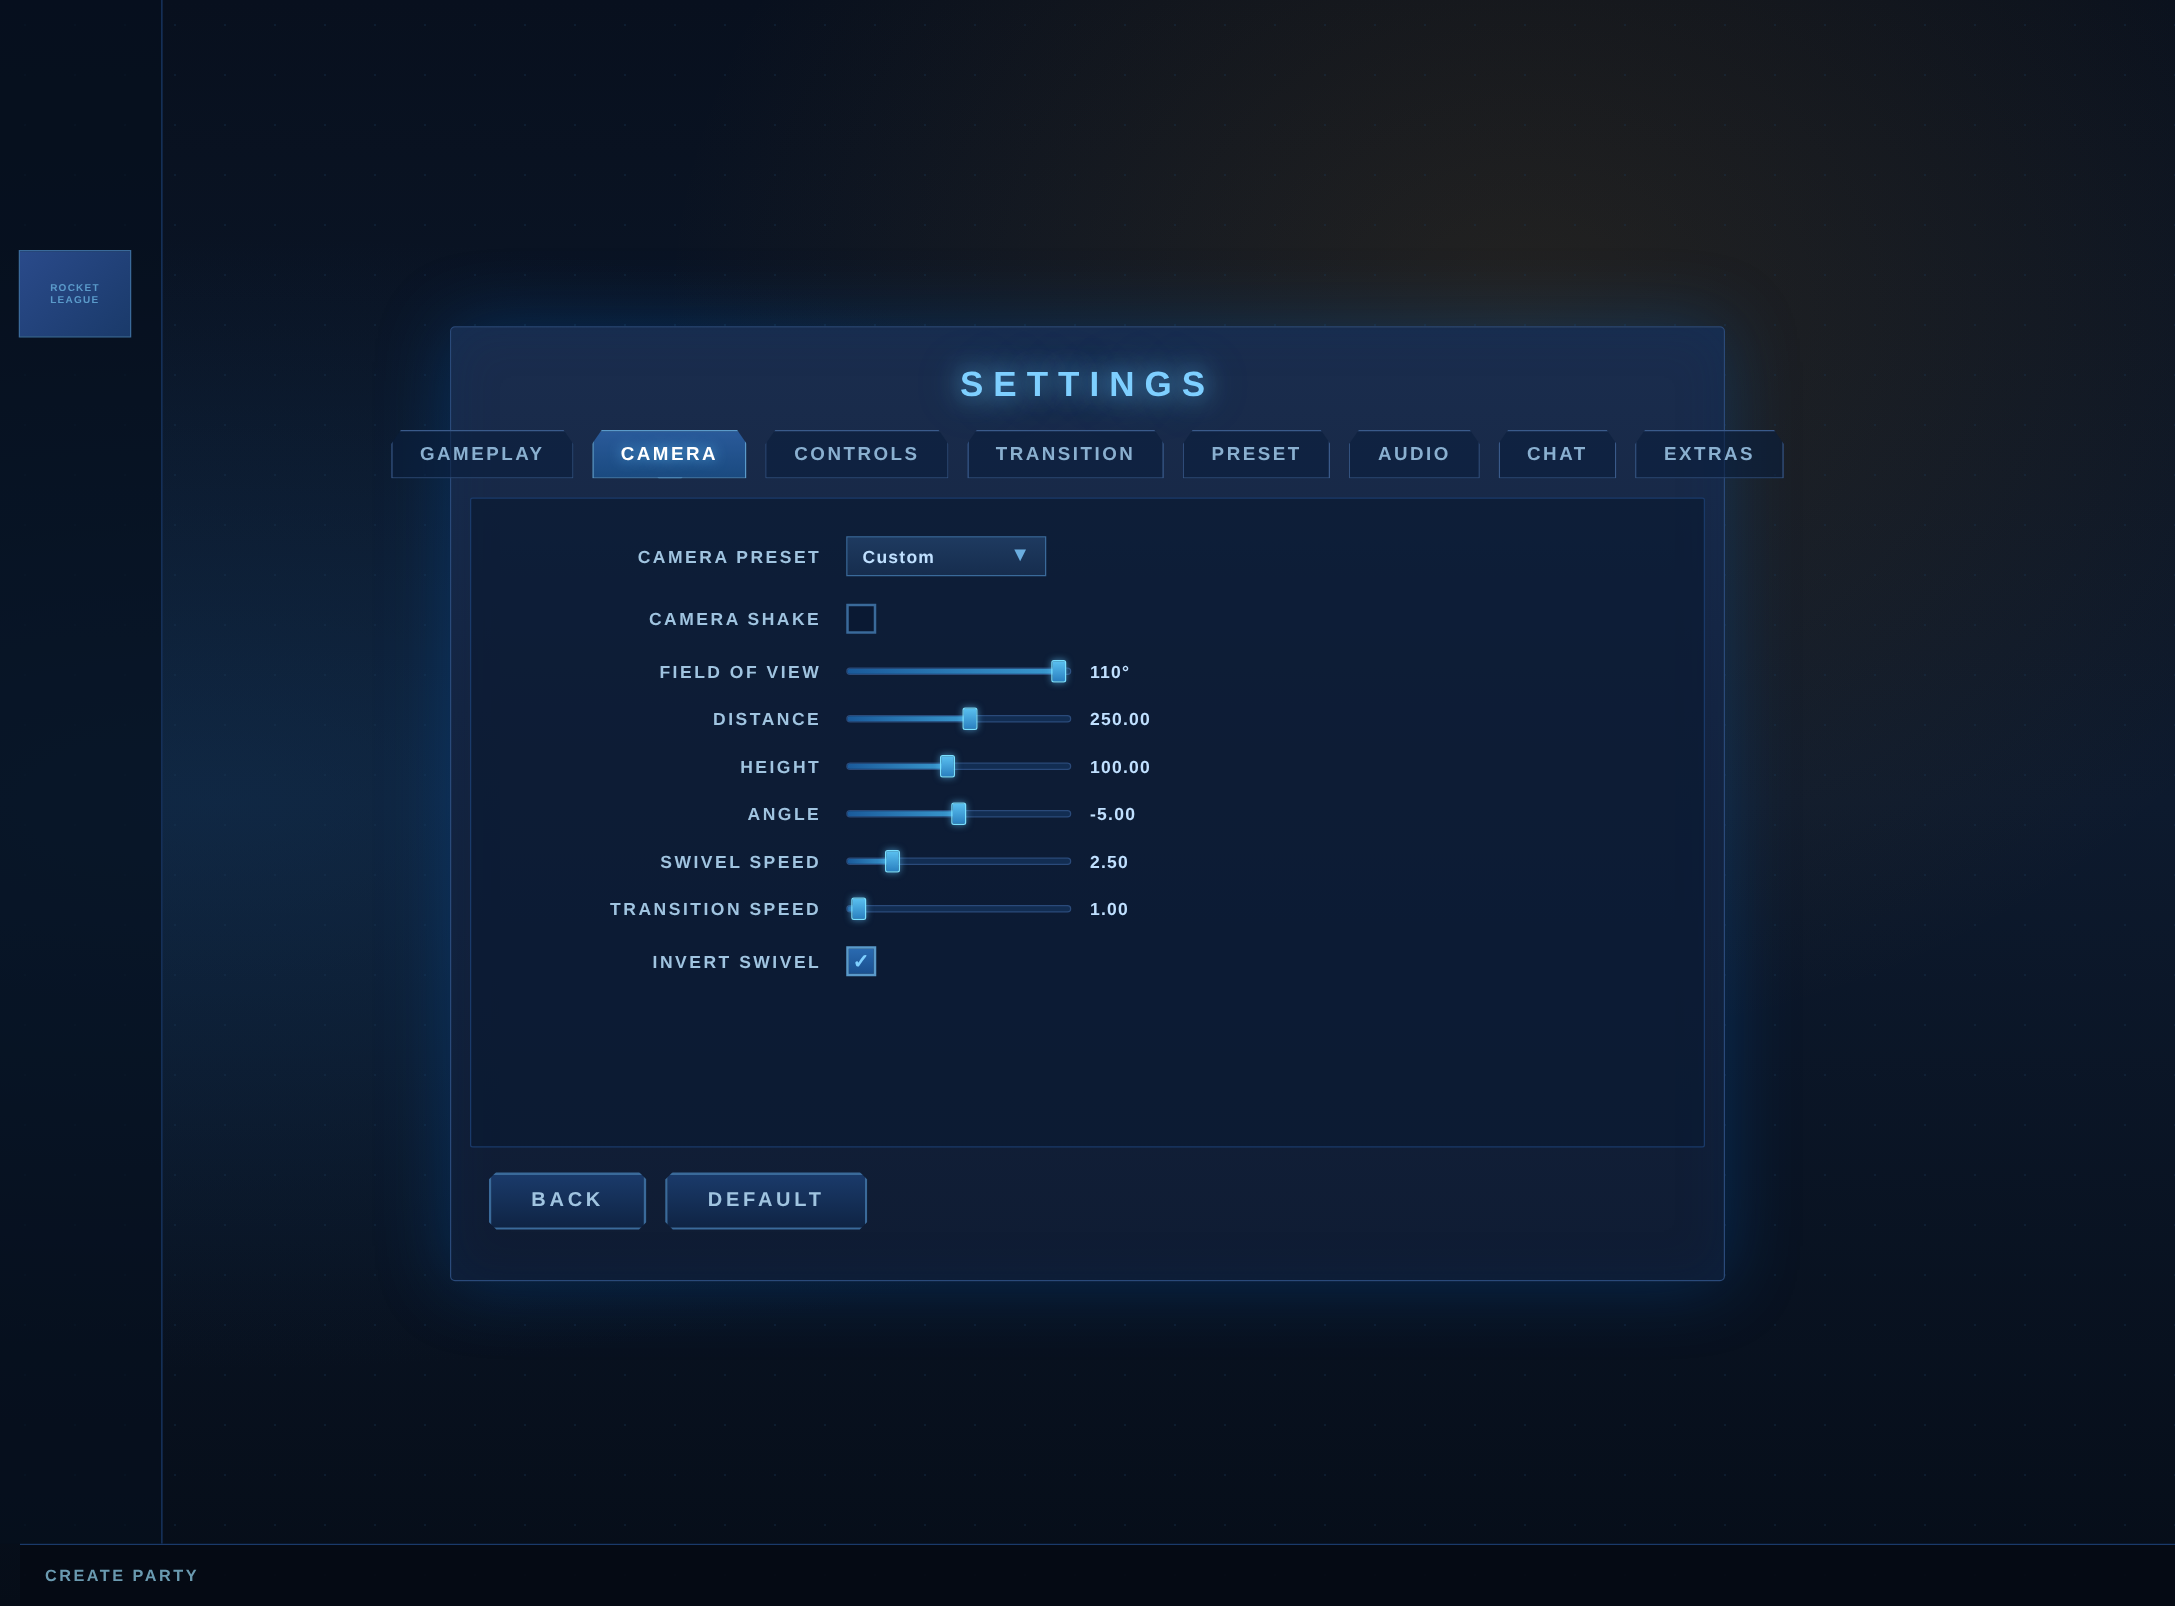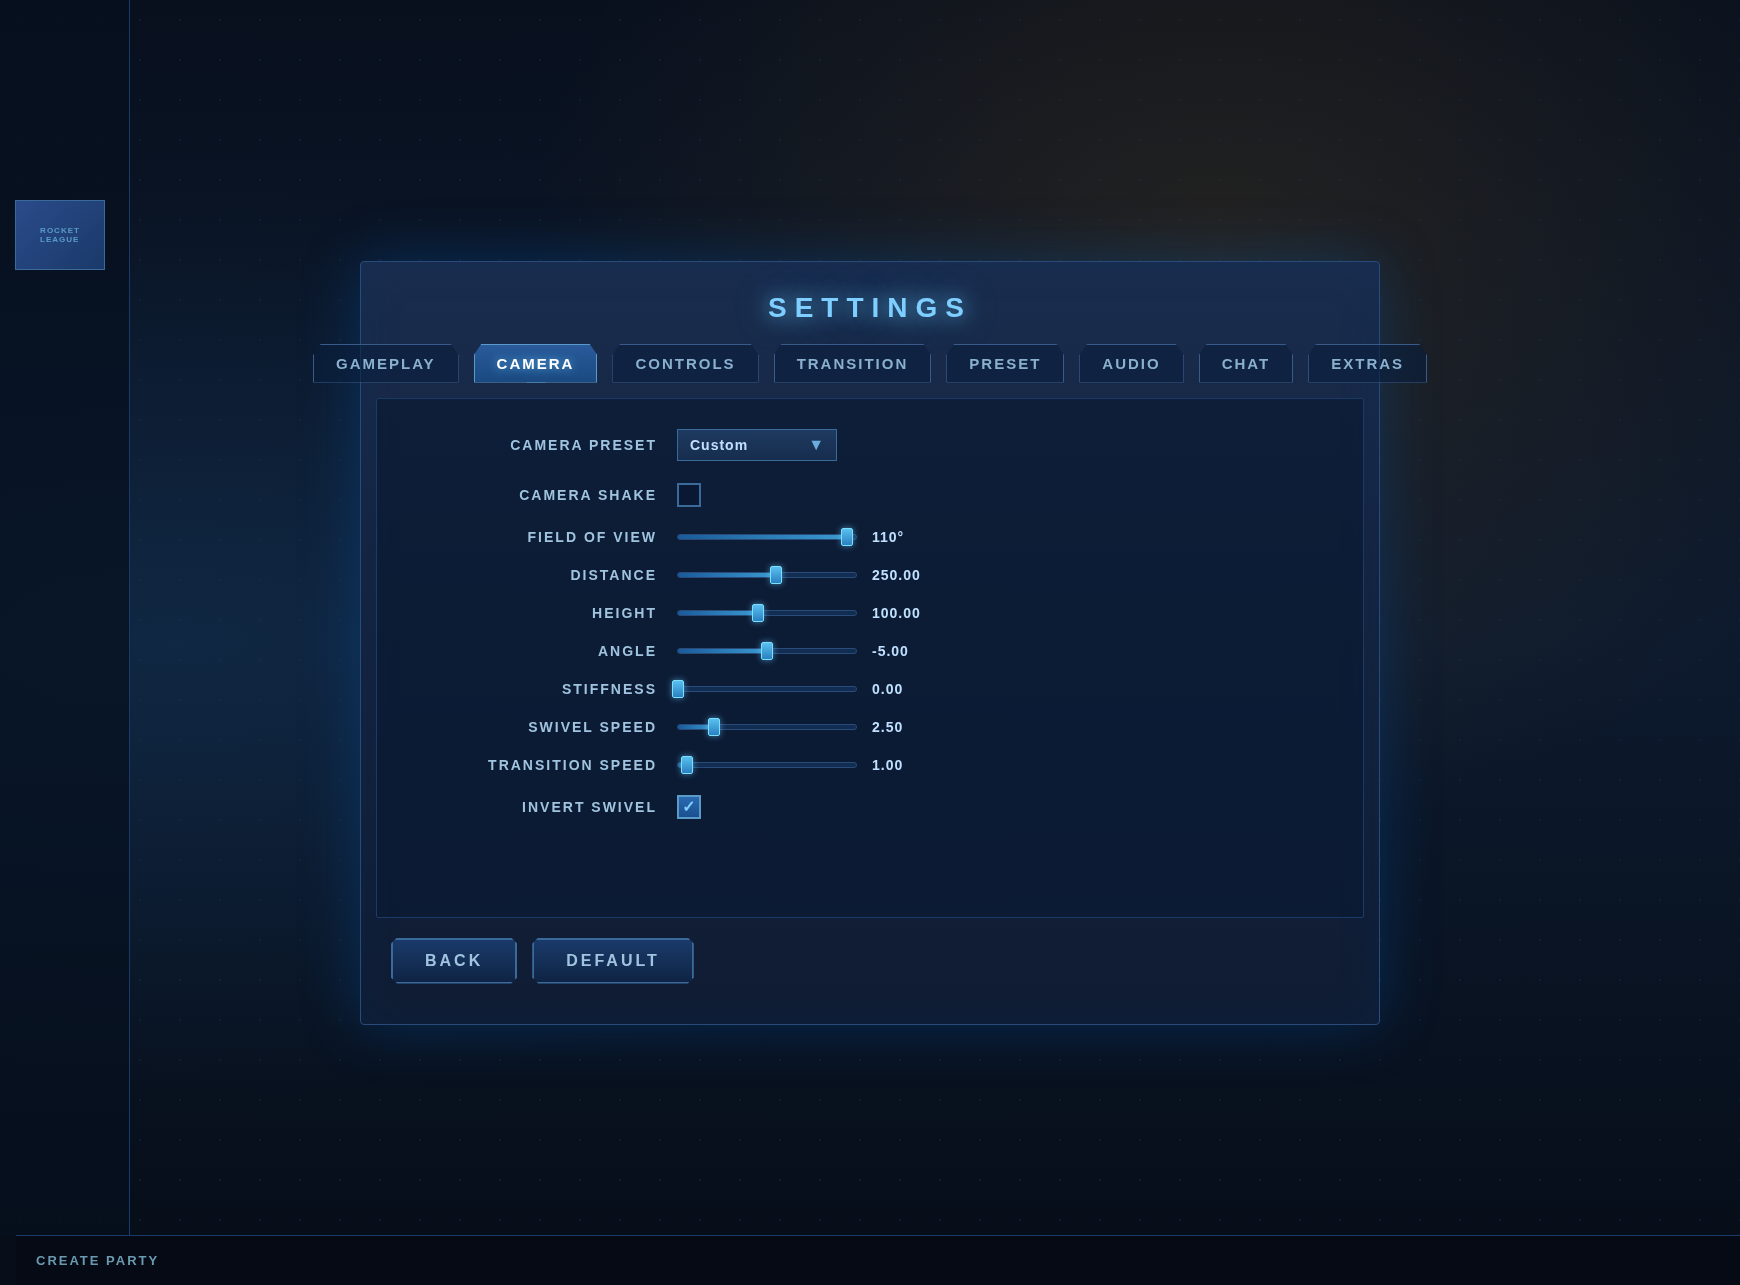--- a/index.html
+++ b/index.html
@@ -431,32 +431,20 @@
           <div class="slider-wrapper">
             <div class="slider-track">
               <div class="slider-fill" style="width: 50%;"></div>
               <div class="slider-thumb" style="left: 50%;"></div>
             </div>
             <span class="slider-value">-5.00</span>
           </div>
         </div>
       </div>
 
-      <div class="settings-row">
-        <div class="setting-label">STIFFNESS</div>
-        <div class="setting-control">
-          <div class="slider-wrapper">
-            <div class="slider-track">
-              <div class="slider-fill" style="width: 0%;"></div>
-              <div class="slider-thumb" style="left: 0%;"></div>
-            </div>
-            <span class="slider-value">0.00</span>
-          </div>
-        </div>
-      </div>
 
       <div class="settings-row">
         <div class="setting-label">SWIVEL SPEED</div>
         <div class="setting-control">
           <div class="slider-wrapper">
             <div class="slider-track">
               <div class="slider-fill" style="width: 20%;"></div>
               <div class="slider-thumb" style="left: 20%;"></div>
             </div>
             <span class="slider-value">2.50</span>

